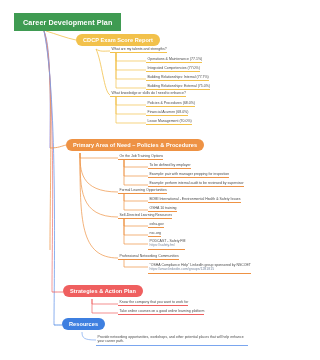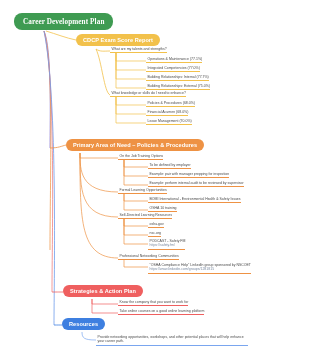--- a/index.html
+++ b/index.html
@@ -14,23 +14,22 @@
 
   .node { position: absolute; white-space: nowrap; }
 
   
   .root {
     left: 14px; top: 13px;
     background: #3f9b52;
     color: #ffffff;
     font-size: 7.2px; font-weight: bold;
     padding: 4.5px 9px;
-    border-radius: 8px;
+    border-radius: 0;
     letter-spacing: .1px;
-    font-family: Liberation Serif, serif;
   }
   
   .pill {
     color: #ffffff;
     font-size: 5.6px; font-weight: bold;
     padding: 3.2px 7px;
     border-radius: 8px;
     letter-spacing: .05px;
   }
   .pill-yellow { background: #f2c14b; }

